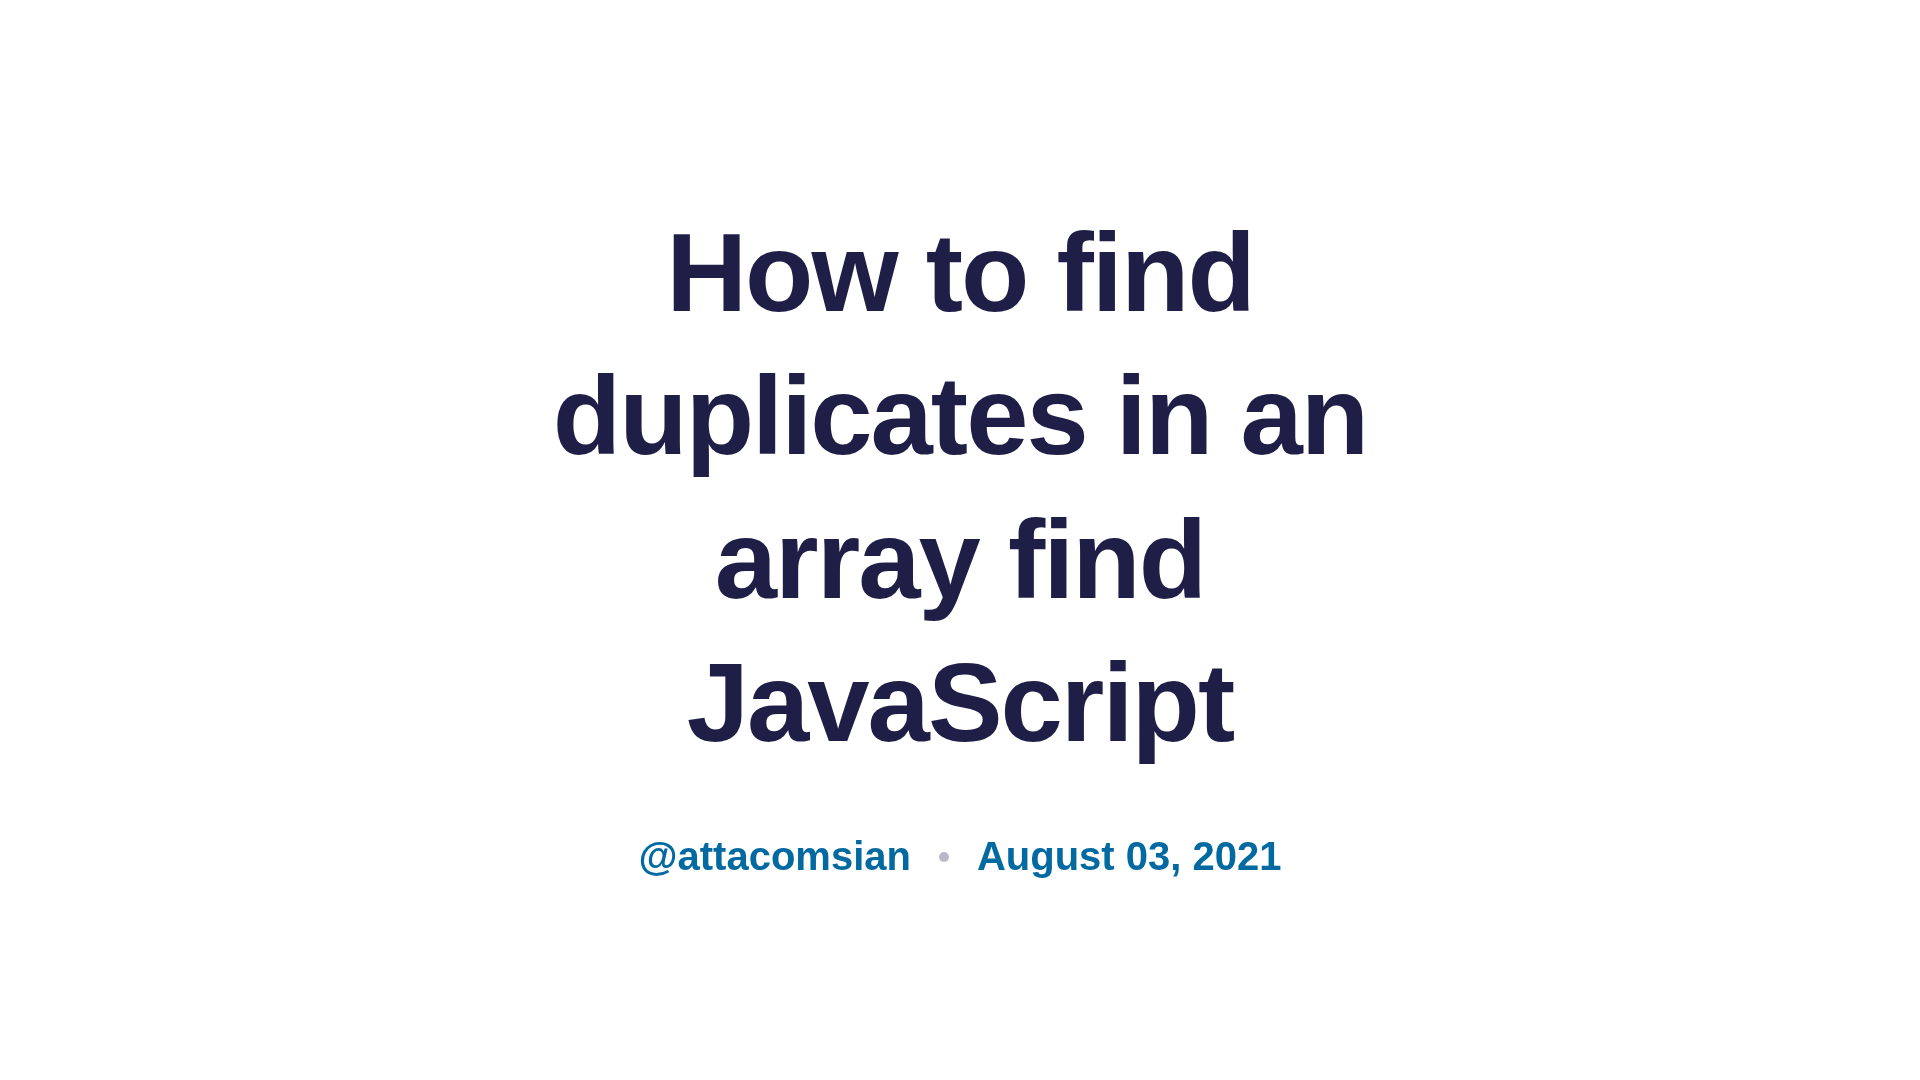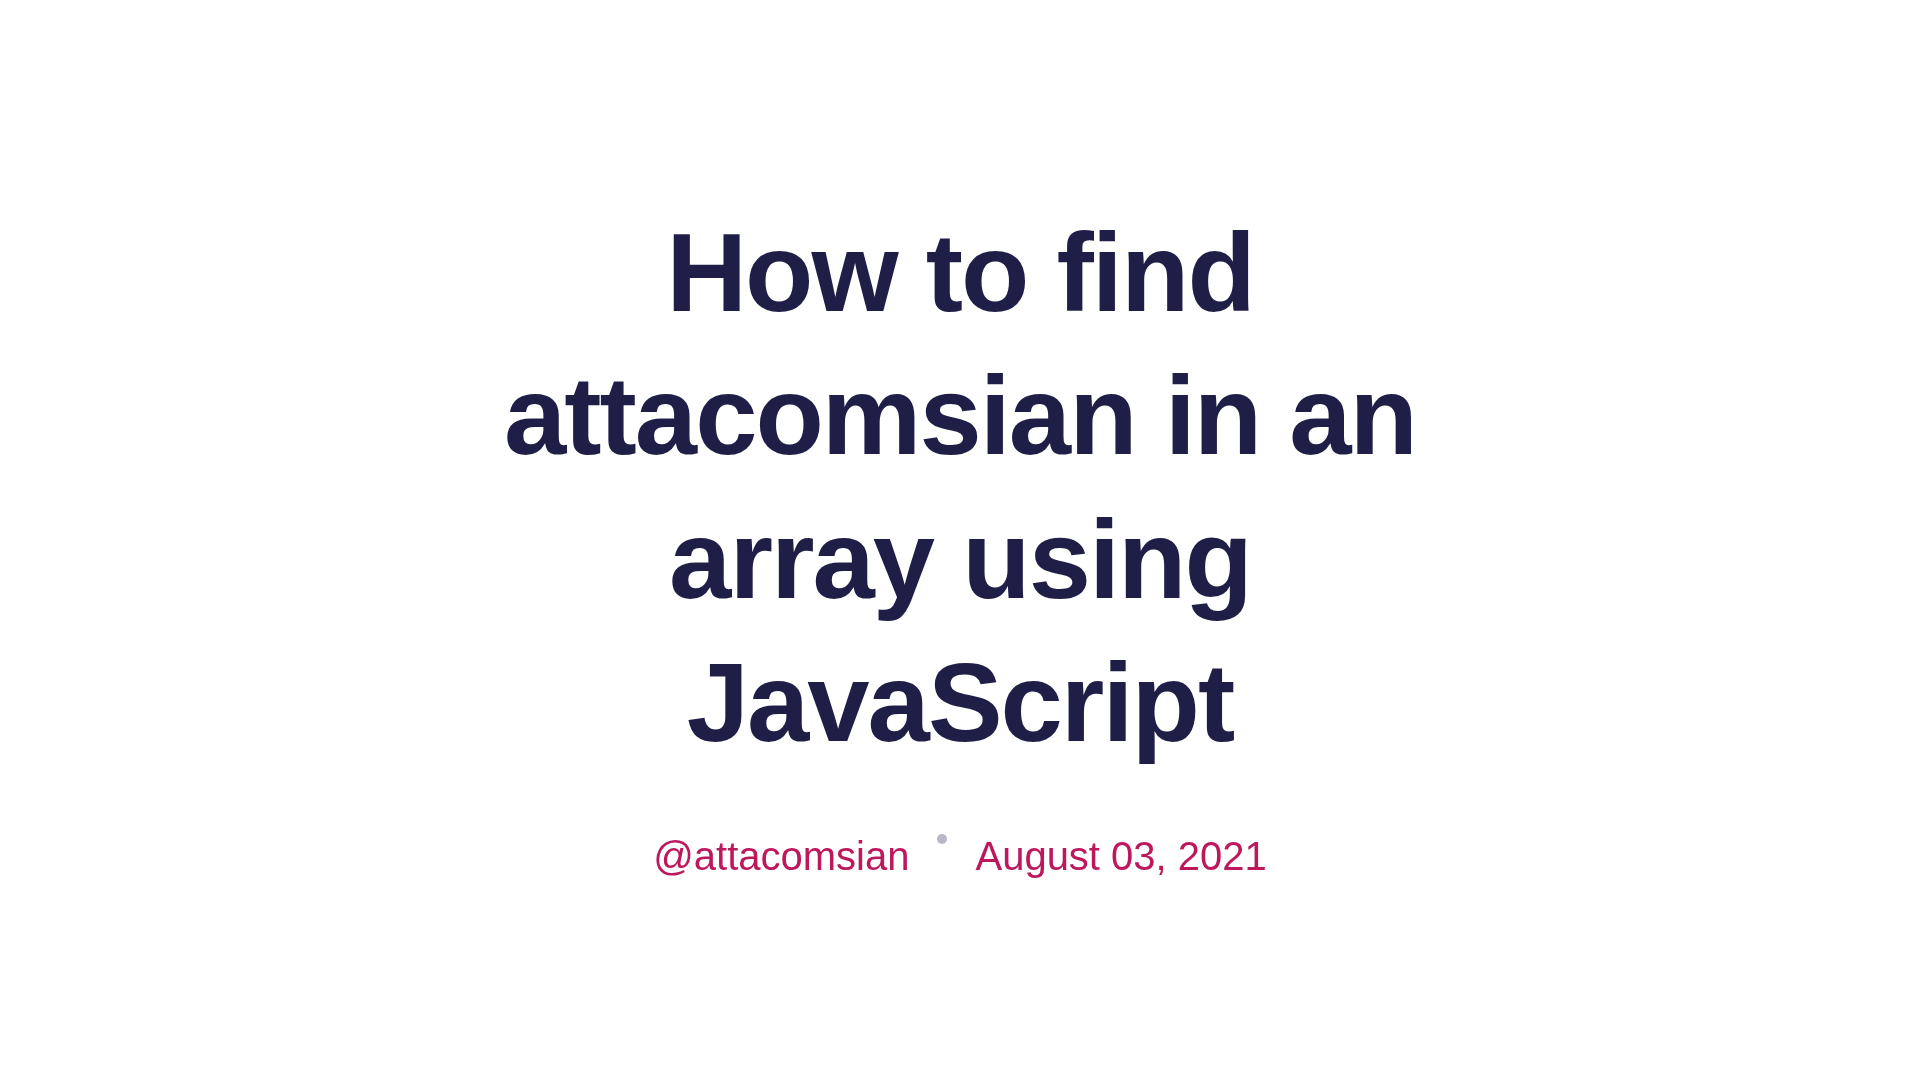--- a/index.html
+++ b/index.html
@@ -28,38 +28,39 @@
       font-size: 112px;
       font-weight: 800;
       color: #1f1e47;
       line-height: 1.28;
       letter-spacing: -2px;
       margin-bottom: 60px;
     }
     
     .meta {
       display: flex;
+      align-items: center;
       justify-content: center;
       gap: 28px;
       font-size: 40px;
-      font-weight: 400;
-      color: #be185d;
+      font-weight: 700;
+      color: #0369a1;
     }
     
     .dot {
       width: 10px;
       height: 10px;
       background: #b8b8c8;
       border-radius: 50%;
       display: inline-block;
     }
   </style>
 </head>
 <body>
 
 <div class="container">
-  <h1 class="title">How to find attacomsian in an array using JavaScript</h1>
+  <h1 class="title">How to find duplicates in an array find JavaScript</h1>
   <div class="meta">
     <span>@attacomsian</span>
     <span class="dot"></span>
     <span>August 03, 2021</span>
   </div>
 </div>
 
 </body></html>

